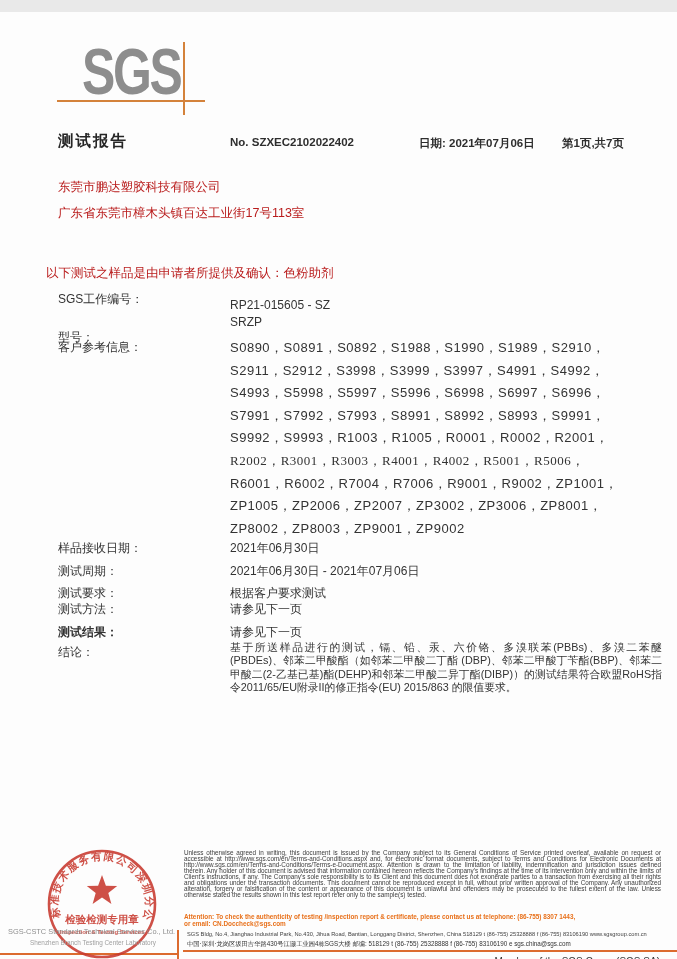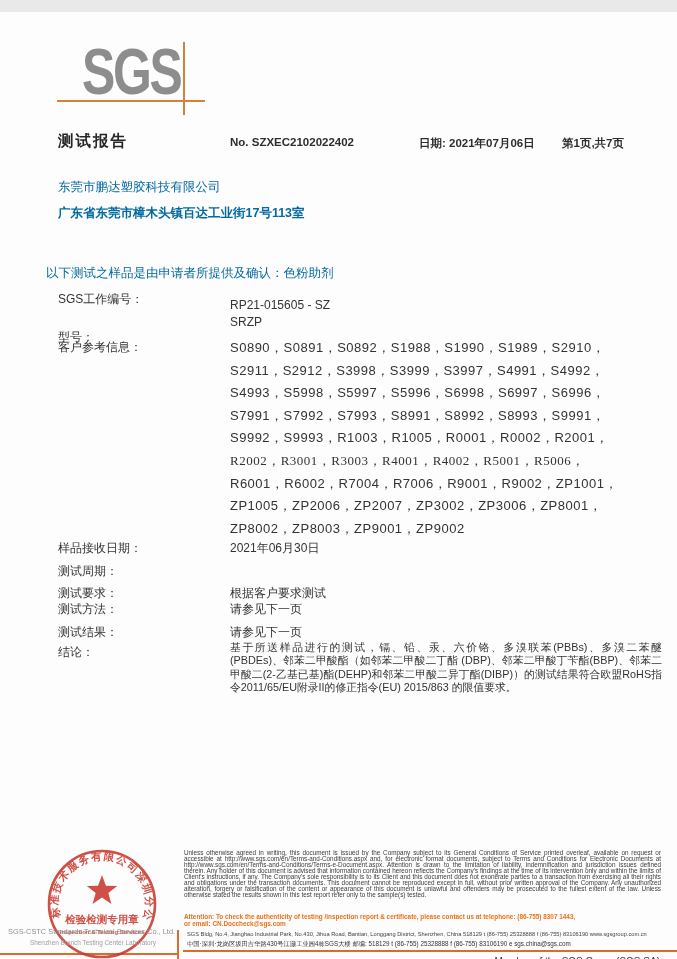--- a/index.html
+++ b/index.html
@@ -11,21 +11,21 @@
   .abs{position:absolute;white-space:nowrap;}
   
   .logo{
     left:82px;top:28px;font-size:64px;font-weight:bold;color:#8d8d8d;
     letter-spacing:-3px;transform:scaleX(0.78);transform-origin:left top;line-height:1;
   }
   .mark{position:absolute;background:#d4823b;}
   .title{left:58px;top:119px;font-size:15.5px;font-weight:bold;color:#262626;letter-spacing:2px;}
   .hmeta{top:124px;font-size:11.5px;font-weight:bold;color:#2e2e2e;}
   
-  .t12{font-size:12.5px;color:#0369a1;}
+  .t12{font-size:12.5px;color:#b91c1c;}
   .lbl{left:58px;font-size:12px;color:#333;}
   .val{left:230px;font-size:12px;color:#333;}
   .refline{left:230px;font-size:13px;color:#333;letter-spacing:0.5px;}
   .conclusion{
     position:absolute;left:230px;top:629px;width:432px;font-size:10.8px;
     line-height:13.3px;color:#333;white-space:normal;text-align:justify;
   }
   
   .disclaimer{
     position:absolute;left:184px;top:838px;width:477px;font-size:6.35px;
@@ -52,21 +52,21 @@
   <div class="abs logo">SGS</div>
   <div class="mark" style="left:183px;top:30px;width:2px;height:73px;"></div>
   <div class="mark" style="left:57px;top:88px;width:148px;height:2px;"></div>
 
   <div class="abs title">测试报告</div>
   <div class="abs hmeta" style="left:230px;">No. SZXEC2102022402</div>
   <div class="abs hmeta" style="left:419px;">日期: 2021年07月06日</div>
   <div class="abs hmeta" style="left:562px;">第1页,共7页</div>
 
   <div class="abs t12" style="left:58px;top:167px;font-weight:500;">东莞市鹏达塑胶科技有限公司</div>
-  <div class="abs t12" style="left:58px;top:193px;font-weight:700;">广东省东莞市樟木头镇百达工业街17号113室</div>
+  <div class="abs t12" style="left:58px;top:193px;font-weight:400;">广东省东莞市樟木头镇百达工业街17号113室</div>
 
   <div class="abs t12" style="left:46px;top:253px;">以下测试之样品是由申请者所提供及确认：色粉助剂</div>
 
   <div class="abs lbl" style="top:279px;">SGS工作编号：</div>
   <div class="abs val" style="top:286px;text-align:center;">RP21-015605 - SZ</div>
 
   <div class="abs lbl" style="top:317px;">型号：</div>
   <div class="abs val" style="top:303px;">SRZP</div>
 
   <div class="abs lbl" style="top:327px;">客户参考信息：</div>
@@ -77,28 +77,29 @@
   <div class="abs refline" style="top:417px;">S9992，S9993，R1003，R1005，R0001，R0002，R2001，</div>
   <div class="abs refline" style="top:440px;font-family:Liberation Serif, serif;">R2002，R3001，R3003，R4001，R4002，R5001，R5006，</div>
   <div class="abs refline" style="top:463px;">R6001，R6002，R7004，R7006，R9001，R9002，ZP1001，</div>
   <div class="abs refline" style="top:485px;">ZP1005，ZP2006，ZP2007，ZP3002，ZP3006，ZP8001，</div>
   <div class="abs refline" style="top:508px;">ZP8002，ZP8003，ZP9001，ZP9002</div>
 
   <div class="abs lbl" style="top:528px;">样品接收日期：</div>
   <div class="abs val" style="top:528px;">2021年06月30日</div>
 
   <div class="abs lbl" style="top:551px;">测试周期：</div>
+  <div class="abs val" style="top:551px;">2021年06月30日 - 2021年07月06日</div>
 
   <div class="abs lbl" style="top:573px;">测试要求：</div>
   <div class="abs val" style="top:573px;">根据客户要求测试</div>
 
   <div class="abs lbl" style="top:589px;">测试方法：</div>
   <div class="abs val" style="top:589px;">请参见下一页</div>
 
-  <div class="abs lbl" style="top:612px;">测试结果：</div>
+  <div class="abs lbl" style="top:612px;font-weight:bold;">测试结果：</div>
   <div class="abs val" style="top:612px;">请参见下一页</div>
 
   <div class="abs lbl" style="top:632px;">结论：</div>
   <div class="conclusion">基于所送样品进行的测试，镉、铅、汞、六价铬、多溴联苯(PBBs)、多溴二苯醚(PBDEs)、邻苯二甲酸酯（如邻苯二甲酸二丁酯 (DBP)、邻苯二甲酸丁苄酯(BBP)、邻苯二甲酸二(2-乙基已基)酯(DEHP)和邻苯二甲酸二异丁酯(DIBP)）的测试结果符合欧盟RoHS指令2011/65/EU附录II的修正指令(EU) 2015/863 的限值要求。</div>
 
   <div class="disclaimer">Unless otherwise agreed in writing, this document is issued by the Company subject to its General Conditions of Service printed overleaf, available on request or accessible at http://www.sgs.com/en/Terms-and-Conditions.aspx and, for electronic format documents, subject to Terms and Conditions for Electronic Documents at http://www.sgs.com/en/Terms-and-Conditions/Terms-e-Document.aspx. Attention is drawn to the limitation of liability, indemnification and jurisdiction issues defined therein. Any holder of this document is advised that information contained hereon reflects the Company's findings at the time of its intervention only and within the limits of Client's instructions, if any. The Company's sole responsibility is to its Client and this document does not exonerate parties to a transaction from exercising all their rights and obligations under the transaction documents. This document cannot be reproduced except in full, without prior written approval of the Company. Any unauthorized alteration, forgery or falsification of the content or appearance of this document is unlawful and offenders may be prosecuted to the fullest extent of the law. Unless otherwise stated the results shown in this test report refer only to the sample(s) tested.</div>
   <div class="attention">
     <span>Attention: To check the authenticity of testing /inspection report &amp; certificate, please contact us at telephone: (86-755) 8307 1443,</span><br>
     <span>or email: CN.Doccheck@sgs.com</span>
   </div>

